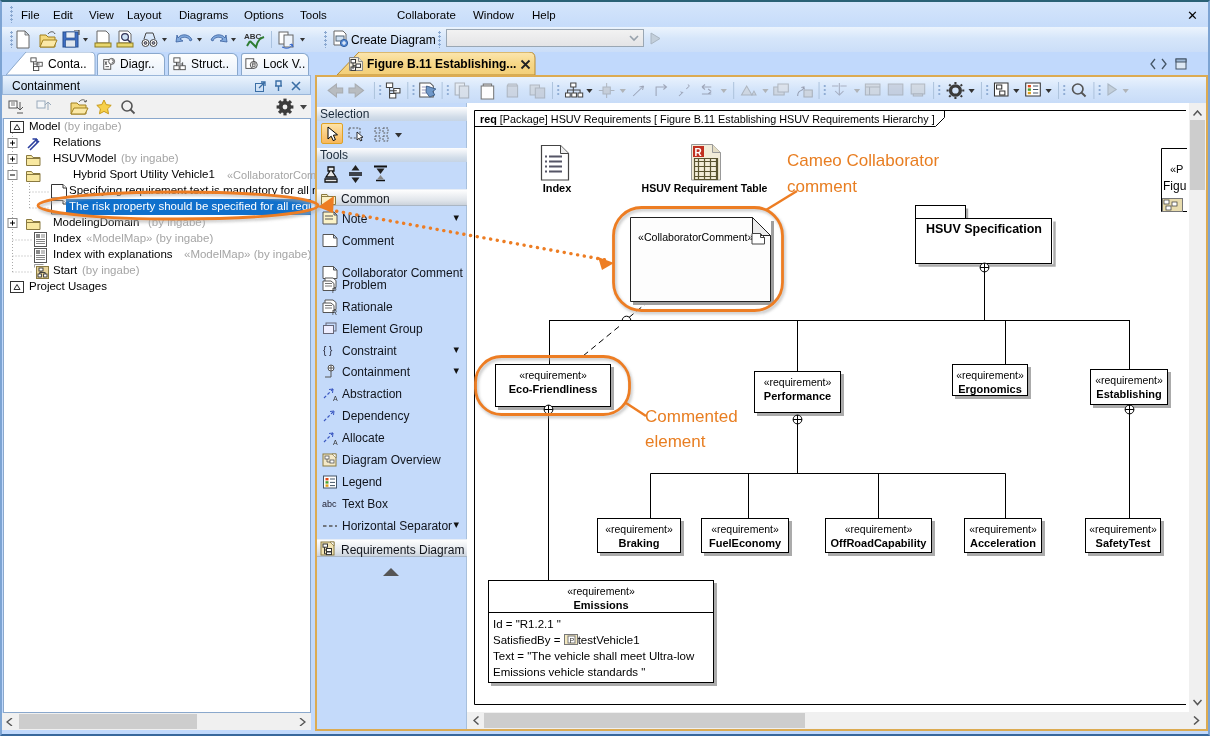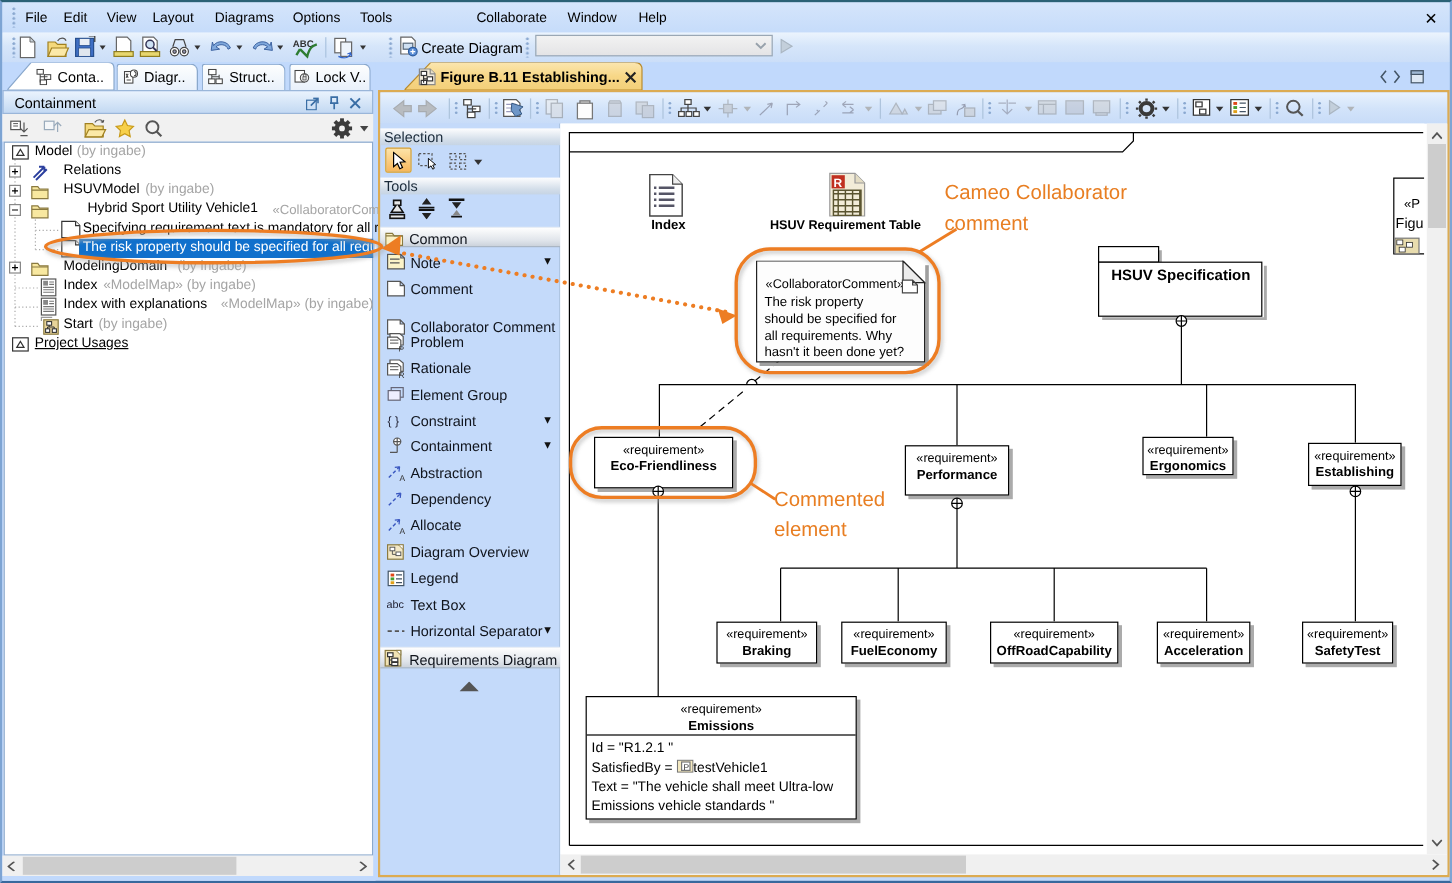--- a/index.html
+++ b/index.html
@@ -386,21 +386,21 @@
       </div>
     <div class="trow" style="top:129px;">
         <span class="abs" style="left:49px;">Index with explanations</span>
         <span class="abs gray" style="left:180px;">«ModelMap» (by ingabe)</span>
       </div>
     <div class="trow" style="top:145px;">
         <span class="abs" style="left:49px;">Start</span>
         <span class="abs gray" style="left:78px;">(by ingabe)</span>
       </div>
     <div class="trow" style="top:161px;">
-        <span class="abs" style="left:25px;text-decoration:underline;">Project Usages</span>
+        <span class="abs" style="left:25px;">Project Usages</span>
       </div>
   </div>
   <div id="lp-hscroll" class="abs" style="left:0px;top:661px;width:309px;height:17px;background:#f0f0f0;">
     <svg class="abs" style="left:4px;top:5px;" width="7" height="8">
         <path d="M6 0 L1 4 L6 8" fill="none" stroke="#555" stroke-width="1.4"></path>
       </svg>
     <div class="abs" style="left:17px;top:1px;width:178px;height:15px;background:#cdcdcd;"></div>
     <svg class="abs" style="right:5px;top:5px;" width="7" height="8">
         <path d="M1 0 L6 4 L1 8" fill="none" stroke="#555" stroke-width="1.4"></path>
       </svg>
@@ -803,35 +803,35 @@
         <g transform="translate(223,40)">
           <path d="M1.5 1.5 h21 l8 8 v27.5 h-29 z" fill="#f2ecd8" stroke="#999"></path>
           <path d="M22.5 1.5 v8 h8" fill="#e4ddc4" stroke="#999"></path>
           <rect x="3" y="3" width="11" height="11" fill="#c03020"></rect>
           <text x="4.5" y="12.5" font-size="10" font-weight="bold" fill="#fff" font-family="Liberation Sans">R</text>
           <g stroke="#5a5430" stroke-width="1.2" fill="none">
             <path d="M4 18.5 h24 M4 23.5 h24 M4 28.5 h24 M4 33.5 h24 M8.5 15 v22 M14.5 15 v22 M20.5 15 v22 M26.5 15 v22 M4 15.5 h24 M4 36.5 h24 M4.5 15 v22 M27.5 15 v22"></path>
           </g>
         </g>
       </svg>
+      <div class="abs" style="left:13px;top:10px;font-size:10.8px;white-space:nowrap;"><b>req</b> [Package] HSUV Requirements [ Figure B.11 Establishing HSUV Requirements Hierarchy ]</div>
       <div class="abs" style="left:50px;top:79px;width:80px;text-align:center;font-weight:bold;font-size:11px;">Index</div>
       <div class="abs" style="left:155px;top:79px;width:165px;text-align:center;font-weight:bold;font-size:10.5px;">HSUV Requirement Table</div>
 
       <div class="abs" style="left:162px;top:114px;width:142px;height:100px;">
         <svg class="abs" style="left:0;top:0;" width="146" height="88" viewBox="0 0 146 88">
           <rect x="142" y="4" width="3" height="84" fill="#9f9f9f"></rect>
           <rect x="4" y="85" width="141" height="3" fill="#9f9f9f"></rect>
           <path d="M1.5 .5 H123.5 L141.5 18.5 V84.5 H1.5 Z" fill="#fdfdfd" stroke="#222"></path>
           <path d="M123.5 .5 V18.5 H141.5 Z" fill="#ececec" stroke="#222"></path>
         </svg>
         <div class="abs" style="left:9px;top:14px;font-size:10.6px;">«CollaboratorComment»</div>
         <svg class="abs" style="left:122px;top:15px;" width="15" height="13">
             <path d="M1 1.5 h8.5 l4 4 v6.5 h-12.5 z M9.5 1.5 v4 h4" fill="#fff" stroke="#444"></path>
           </svg>
-        <div class="abs" style="left:8px;top:28px;font-size:11px;line-height:14px;">The risk property<br>should be specified for<br>all requirements. Why<br>hasn't it been done yet?</div>
       </div>
 
       <div class="rq" style="left:28px;top:261px;width:116px;height:43px;">«requirement»<b>Eco-Friendliness</b></div>
       <div class="rq" style="left:287px;top:268px;width:87px;height:42px;">«requirement»<b>Performance</b></div>
       <div class="rq" style="left:485px;top:261px;width:76px;height:32px;">«requirement»<b>Ergonomics</b></div>
       <div class="rq" style="left:623px;top:266px;width:78px;height:36px;">«requirement»<b>Establishing</b></div>
       <div class="rq" style="left:130px;top:415px;width:84px;height:35px;">«requirement»<b>Braking</b></div>
       <div class="rq" style="left:234px;top:415px;width:88px;height:35px;">«requirement»<b>FuelEconomy</b></div>
       <div class="rq" style="left:358px;top:415px;width:107px;height:35px;">«requirement»<b>OffRoadCapability</b></div>
       <div class="rq" style="left:497px;top:415px;width:78px;height:35px;">«requirement»<b>Acceleration</b></div>

